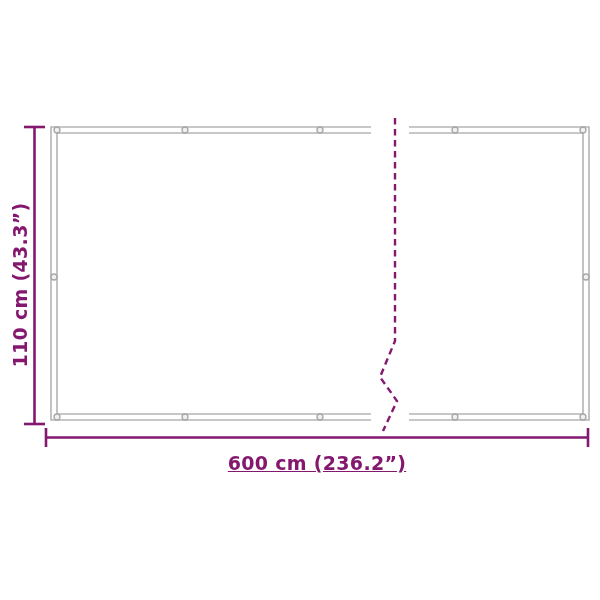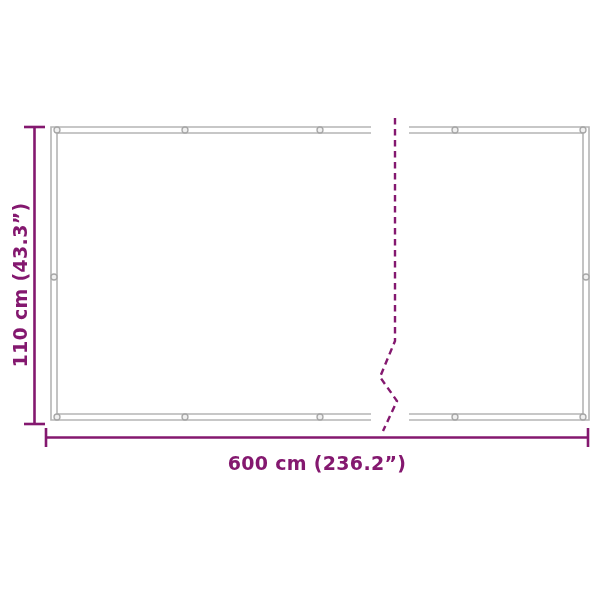--- a/index.html
+++ b/index.html
@@ -47,20 +47,21 @@
     line-height: 22px;
     text-align: center;
     letter-spacing: 0.3px;
     white-space: nowrap;
   }
   .dim-label-width {
     left: 46px;
     top: 452px;
     width: 542px;
     height: 22px;
+    text-decoration: underline;
   }
   .dim-label-height {
     left: -130px;
     top: 274px;
     width: 300px;
     height: 22px;
     transform: rotate(-90deg);
     transform-origin: 50% 50%;
   }
 </style>

